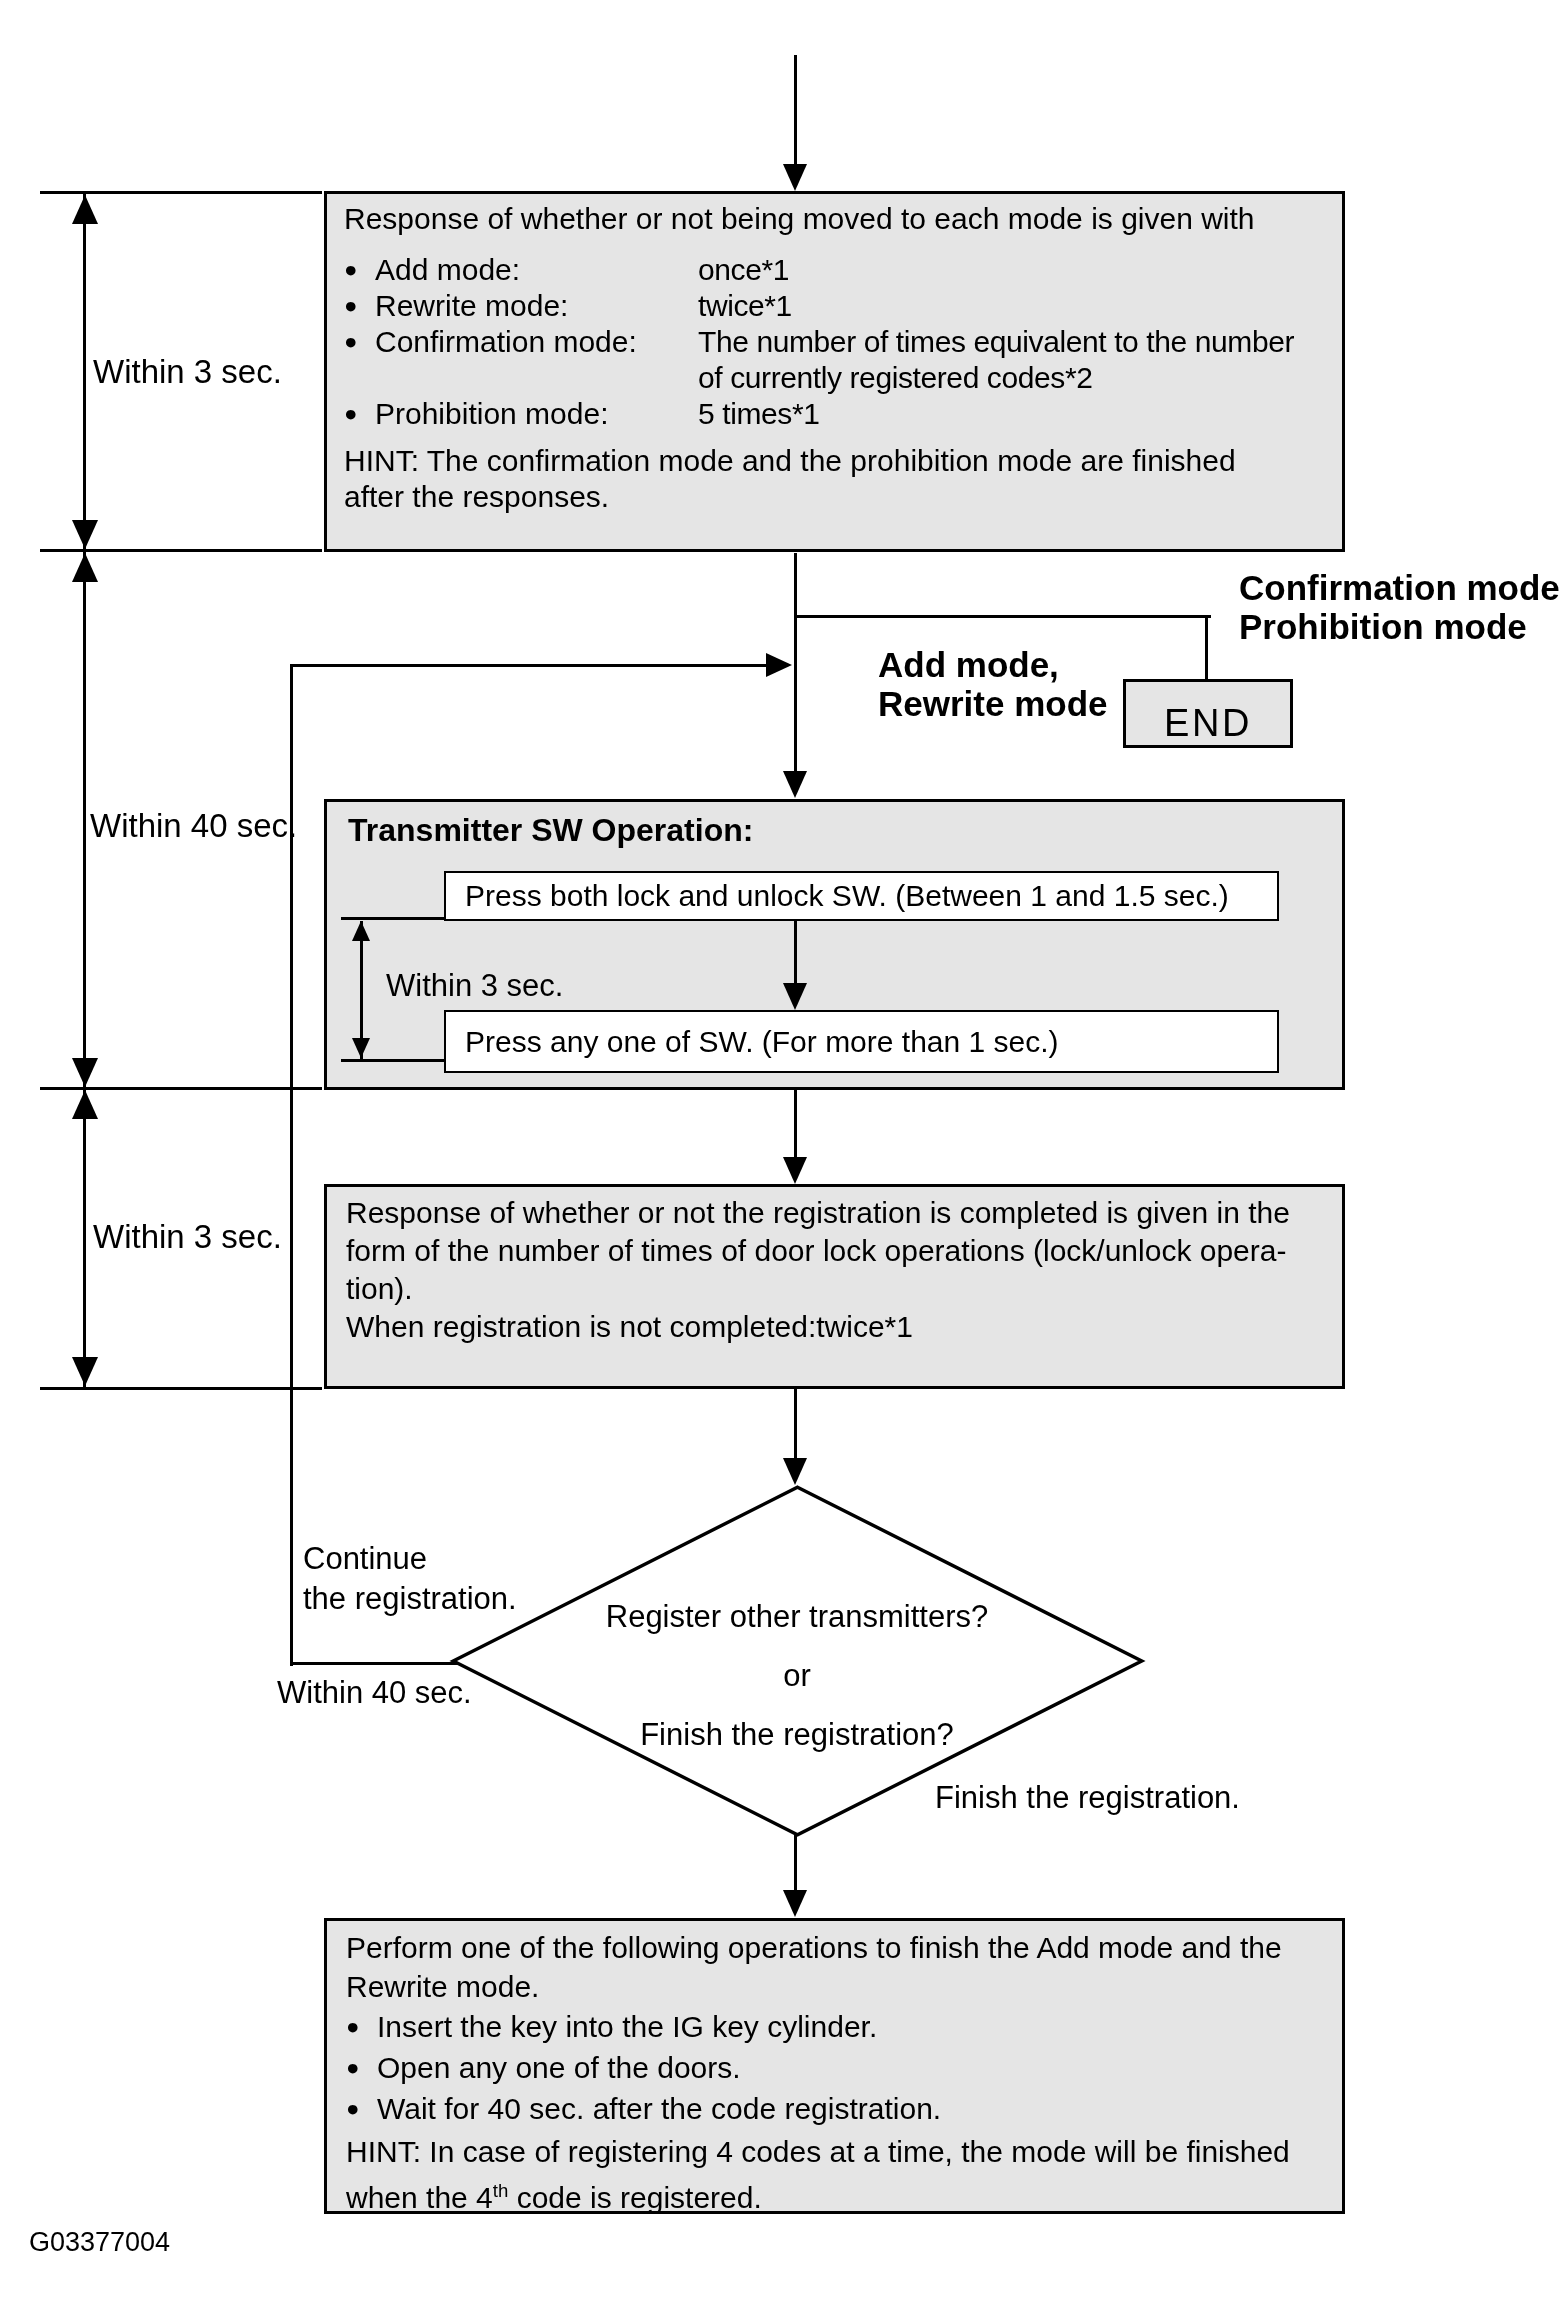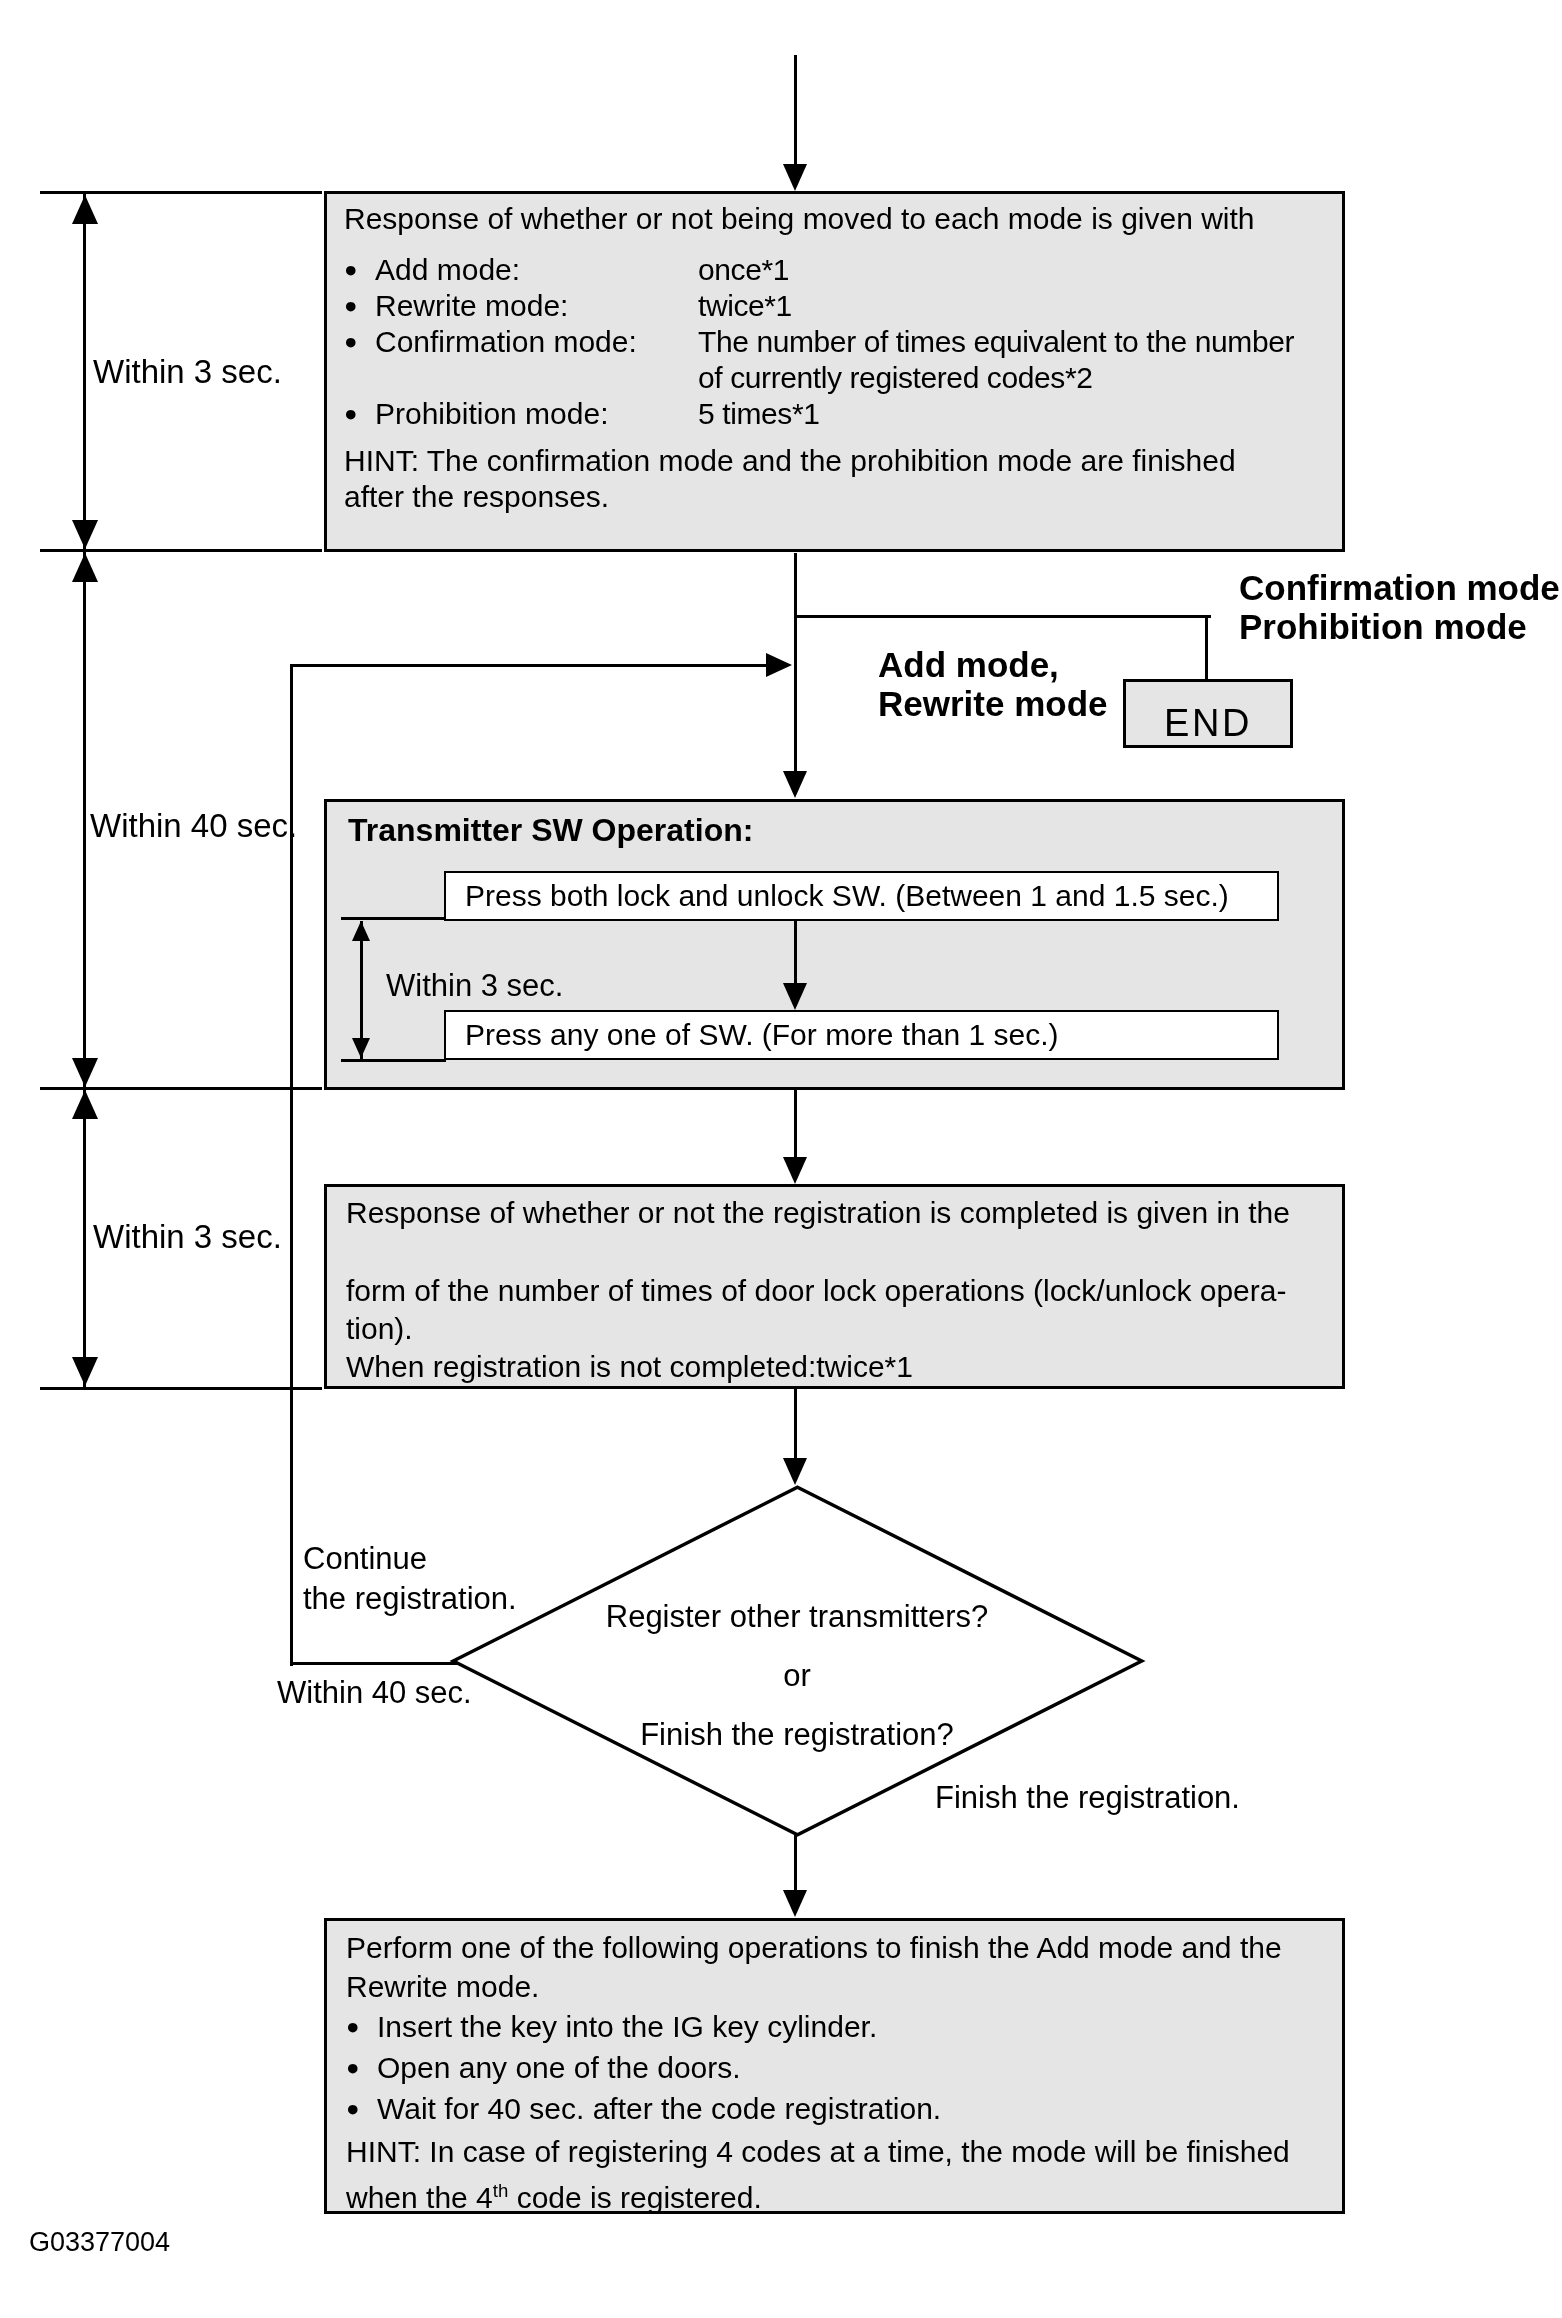--- a/index.html
+++ b/index.html
@@ -126,30 +126,30 @@
   </div>
   <div class="vline" style="left:794px;top:921px;height:64px;"></div>
   <div class="ah down" style="left:783px;top:983px;"></div>
 
   <div class="tick" style="left:341px;top:917px;width:105px;"></div>
   <div class="tick" style="left:341px;top:1059px;width:105px;"></div>
   <div class="vline" style="left:360px;top:921px;height:138px;"></div>
   <div class="ah up-sm" style="left:352px;top:921px;"></div>
   <div class="ah dn-sm" style="left:352px;top:1038px;"></div>
   <div class="plain-label" style="left:386px;top:966px;">Within 3 sec.</div>
-  <div class="innerbox" style="left:444px;top:1010px;width:835px;height:50px;">
+  <div class="innerbox" style="left:444px;top:1010px;width:835px;height:63px;">
     <span>Press any one of SW. (For more than 1 sec.)</span>
   </div>
 
   <div class="vline" style="left:794px;top:1090px;height:69px;"></div>
   <div class="ah down" style="left:783px;top:1157px;"></div>
 
   <div class="node" style="left:324px;top:1184px;width:1021px;height:205px;padding:6.9px 19px 0 19px;">
     <div class="txt" style="line-height:38px;">Response of whether or not the registration is completed is given in the</div>
-    <div class="txt" style="line-height:38px;margin-top:40px;">form of the number of times of door lock operations (lock/unlock opera-</div>
+    <div class="txt" style="line-height:38px;">form of the number of times of door lock operations (lock/unlock opera-</div>
     <div class="txt" style="line-height:38px;">tion).</div>
     <div class="txt" style="line-height:38px;">
       <span>When registration is not completed:</span><span>twice*1</span>
     </div>
   </div>
 
   <div class="vline" style="left:794px;top:1389px;height:71px;"></div>
   <div class="ah down" style="left:783px;top:1458px;"></div>
 
   <svg class="abs" style="left:448px;top:1482px;" width="699" height="358" viewBox="0 0 812 416">

